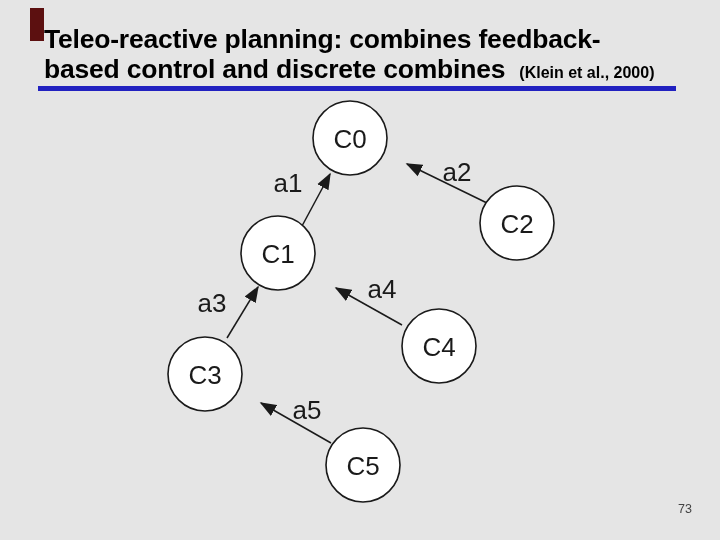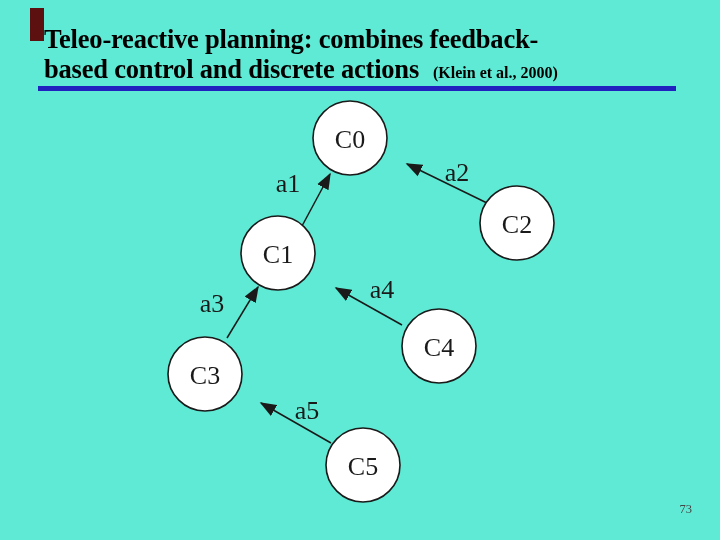--- a/index.html
+++ b/index.html
@@ -4,23 +4,23 @@
 <style>
   html, body {
     margin: 0;
     padding: 0;
     background: #ffffff;
   }
   .slide {
     position: relative;
     width: 720px;
     height: 540px;
-    background: #5eead4;
+    background: #e5e5e5;
     overflow: hidden;
-    font-family: Liberation Serif, serif;
+    font-family: Liberation Sans, sans-serif;
   }
   .corner-mark {
     position: absolute;
     left: 30px;
     top: 8px;
     width: 14px;
     height: 33px;
   }
   .title-block {
     position: absolute;
@@ -62,21 +62,21 @@
 </style>
 </head>
 <body>
 
 <div class="slide">
 
   <div class="corner-mark" style="background: rgb(92, 16, 16);"></div>
 
   <div class="title-block">
     <div>Teleo-reactive planning: combines feedback-</div>
-    <div><span>based control and discrete actions</span><span class="title-citation">(Klein et al., 2000)</span></div>
+    <div><span>based control and discrete combines</span><span class="title-citation">(Klein et al., 2000)</span></div>
   </div>
 
   <div class="title-underline" style="background: rgb(33, 33, 192);"></div>
 
   <svg class="diagram-svg" id="diagram-svg" width="720" height="540">
     <defs>
       <marker id="arrowhead" markerWidth="12" markerHeight="9" refX="10" refY="4.5" orient="auto" markerUnits="strokeWidth">
         <path d="M0,0.25 L11,4.5 L0,8.75 z" fill="#1a1a1a"></path>
       </marker>
     </defs>

